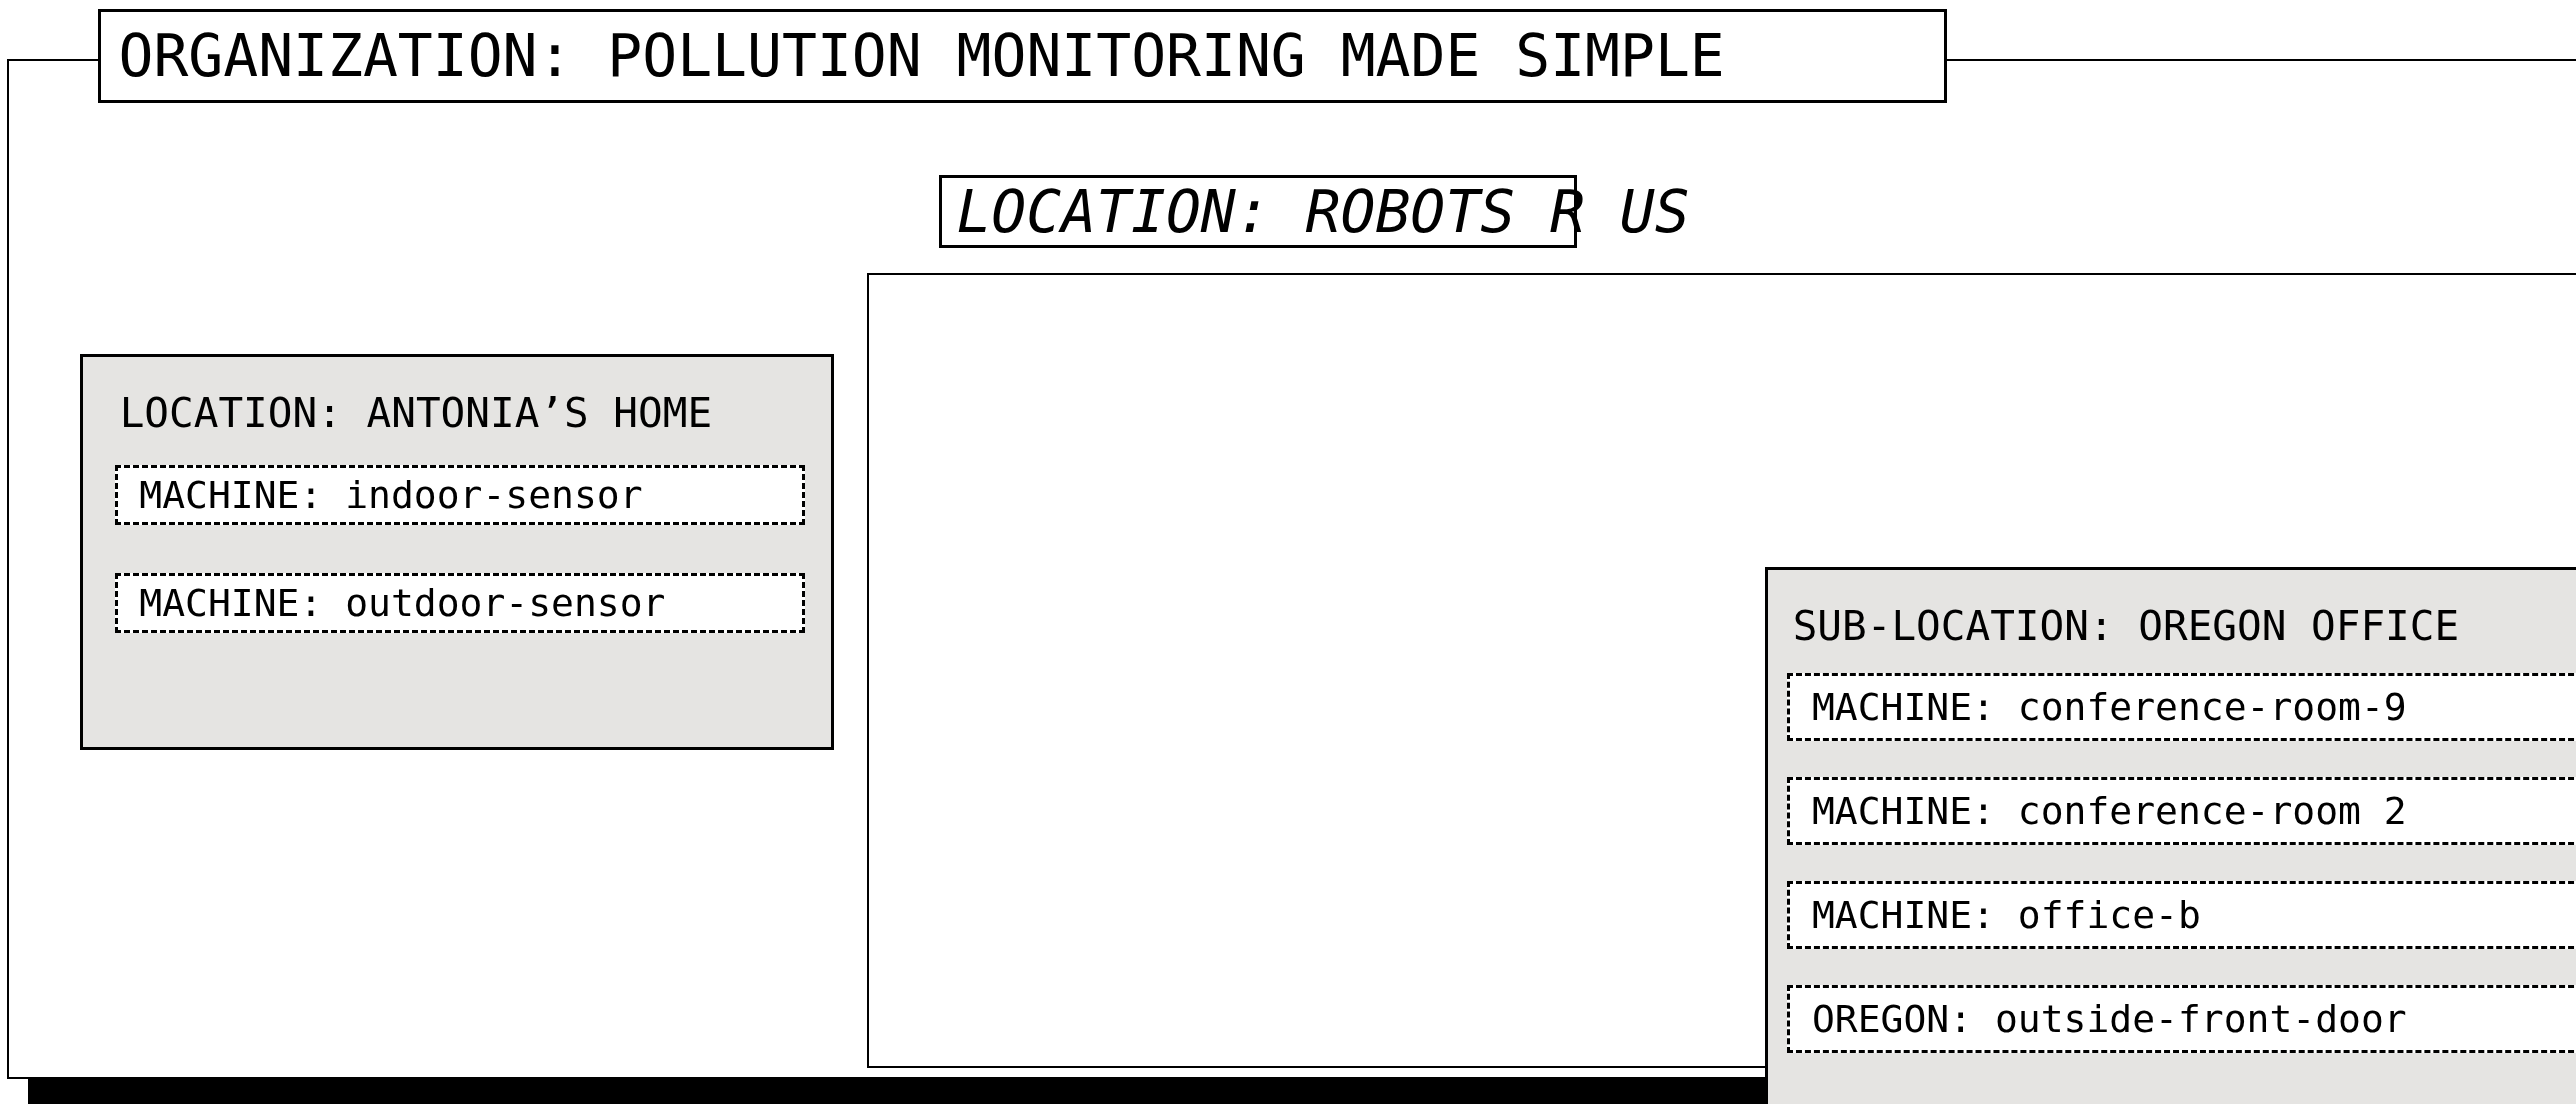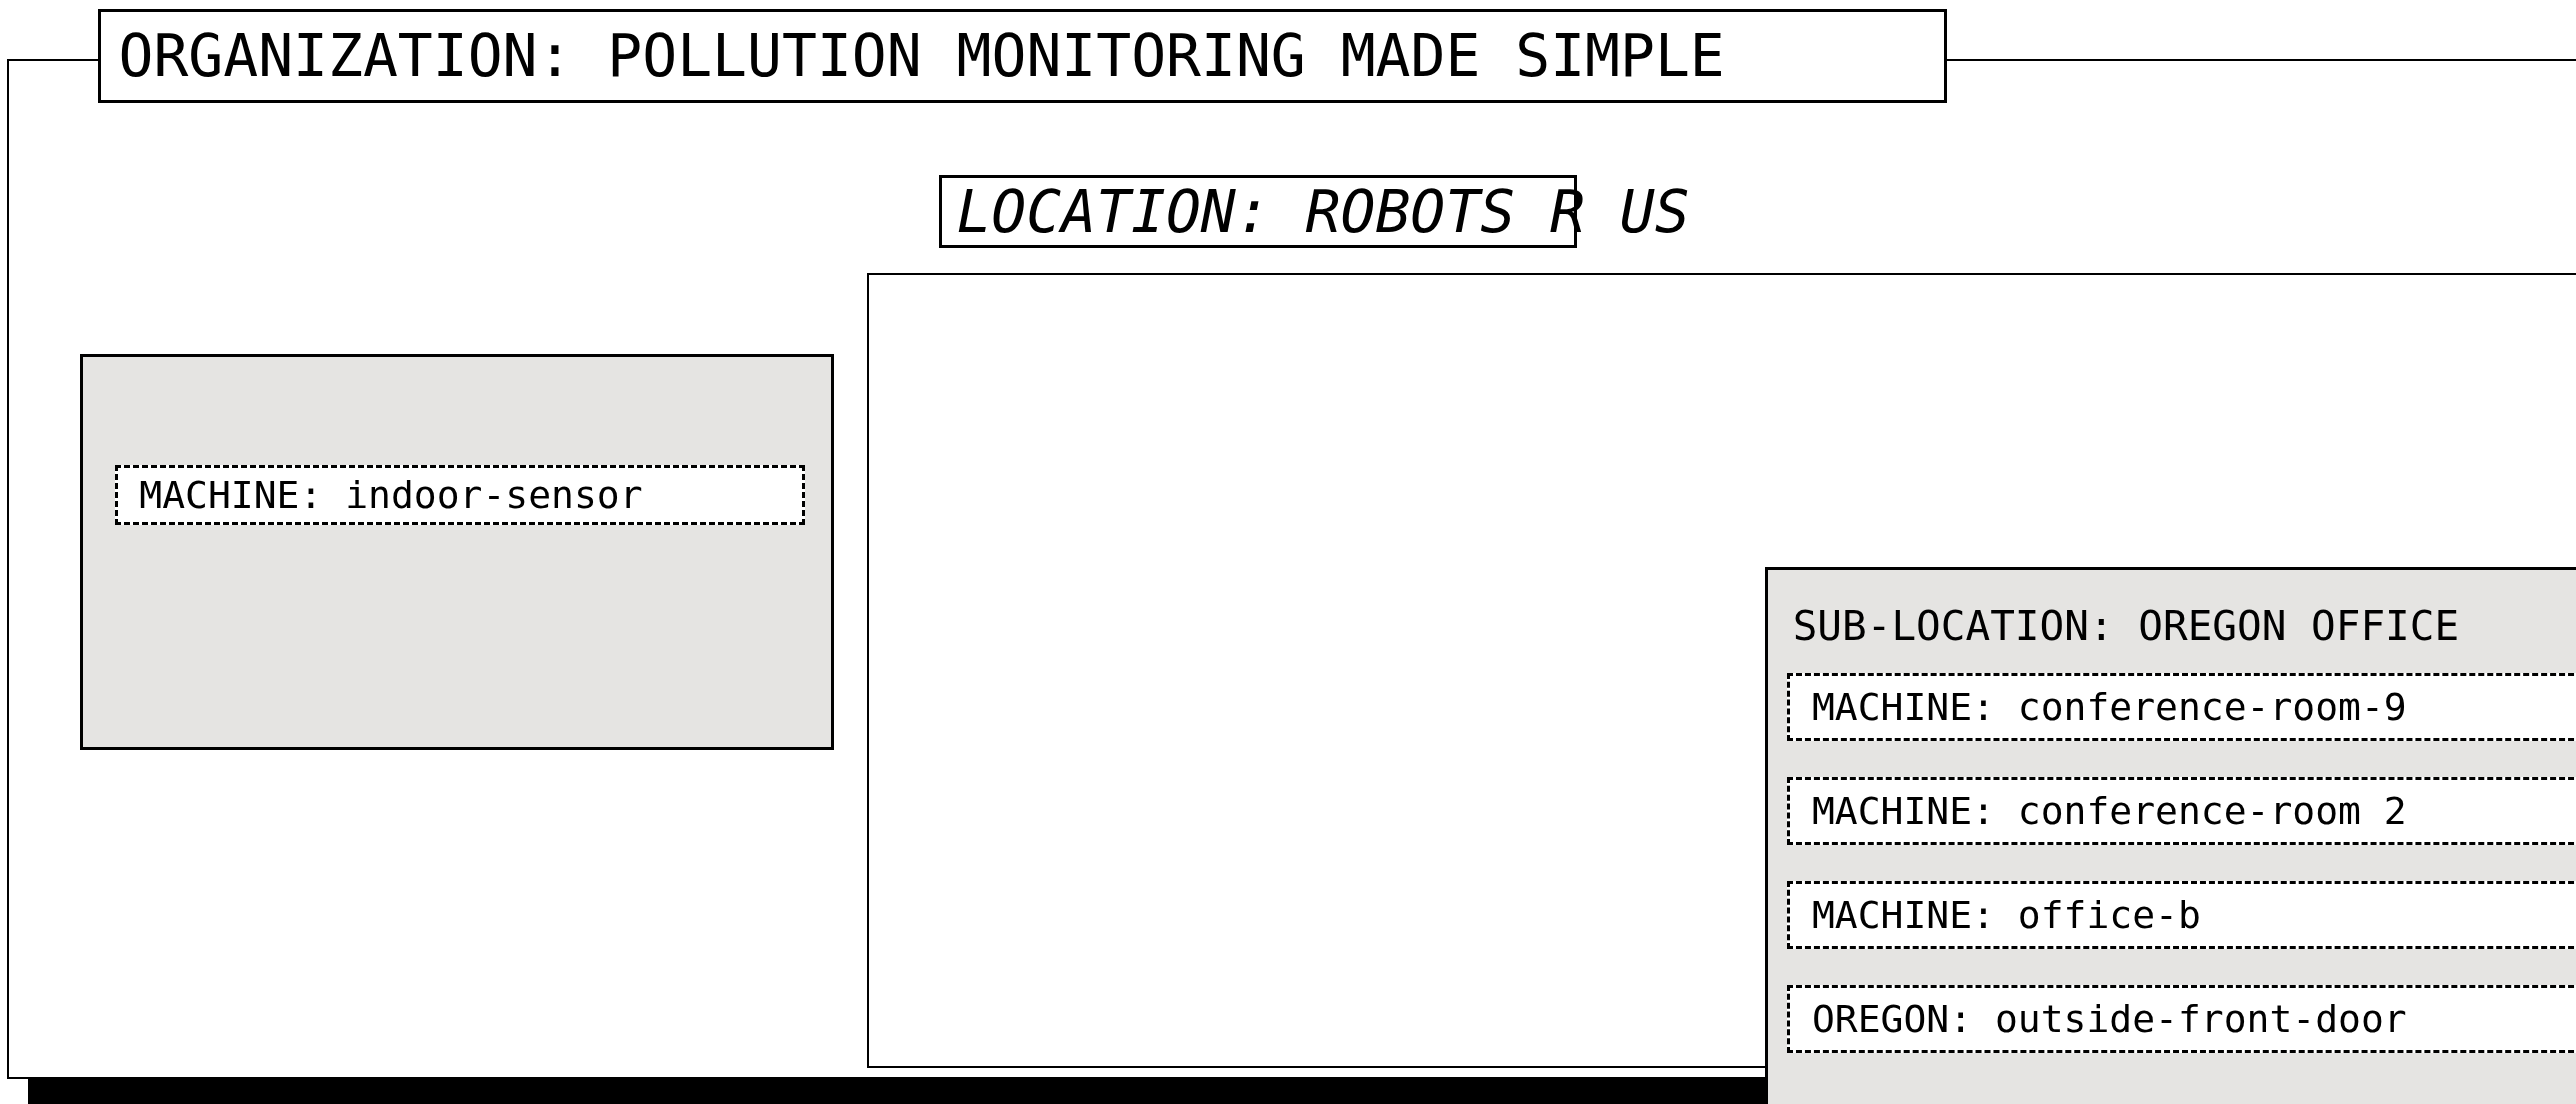--- a/index.html
+++ b/index.html
@@ -170,25 +170,29 @@
 </head>
 <body>
 
 <div id="canvas">
 
   <div class="org-shadow"></div>
 
   <div class="org-box">
 
     <div class="group-box box-antonia">
+      <div class="group-heading head-antonia">LOCATION: ANTONIA’S HOME</div>
 
       <div class="machine-box m0">
         <span class="machine-label">MACHINE: indoor-sensor</span>
       </div>
 
+      <div class="machine-box m1">
+        <span class="machine-label">MACHINE: outdoor-sensor</span>
+      </div>
     </div>
 
     <div class="loc-robots-box">
 
       <div class="group-box box-oregon">
         <div class="group-heading head-oregon">SUB-LOCATION: OREGON OFFICE</div>
 
         <div class="machine-box m0">
           <span class="machine-label">MACHINE: conference-room-9</span>
         </div>

